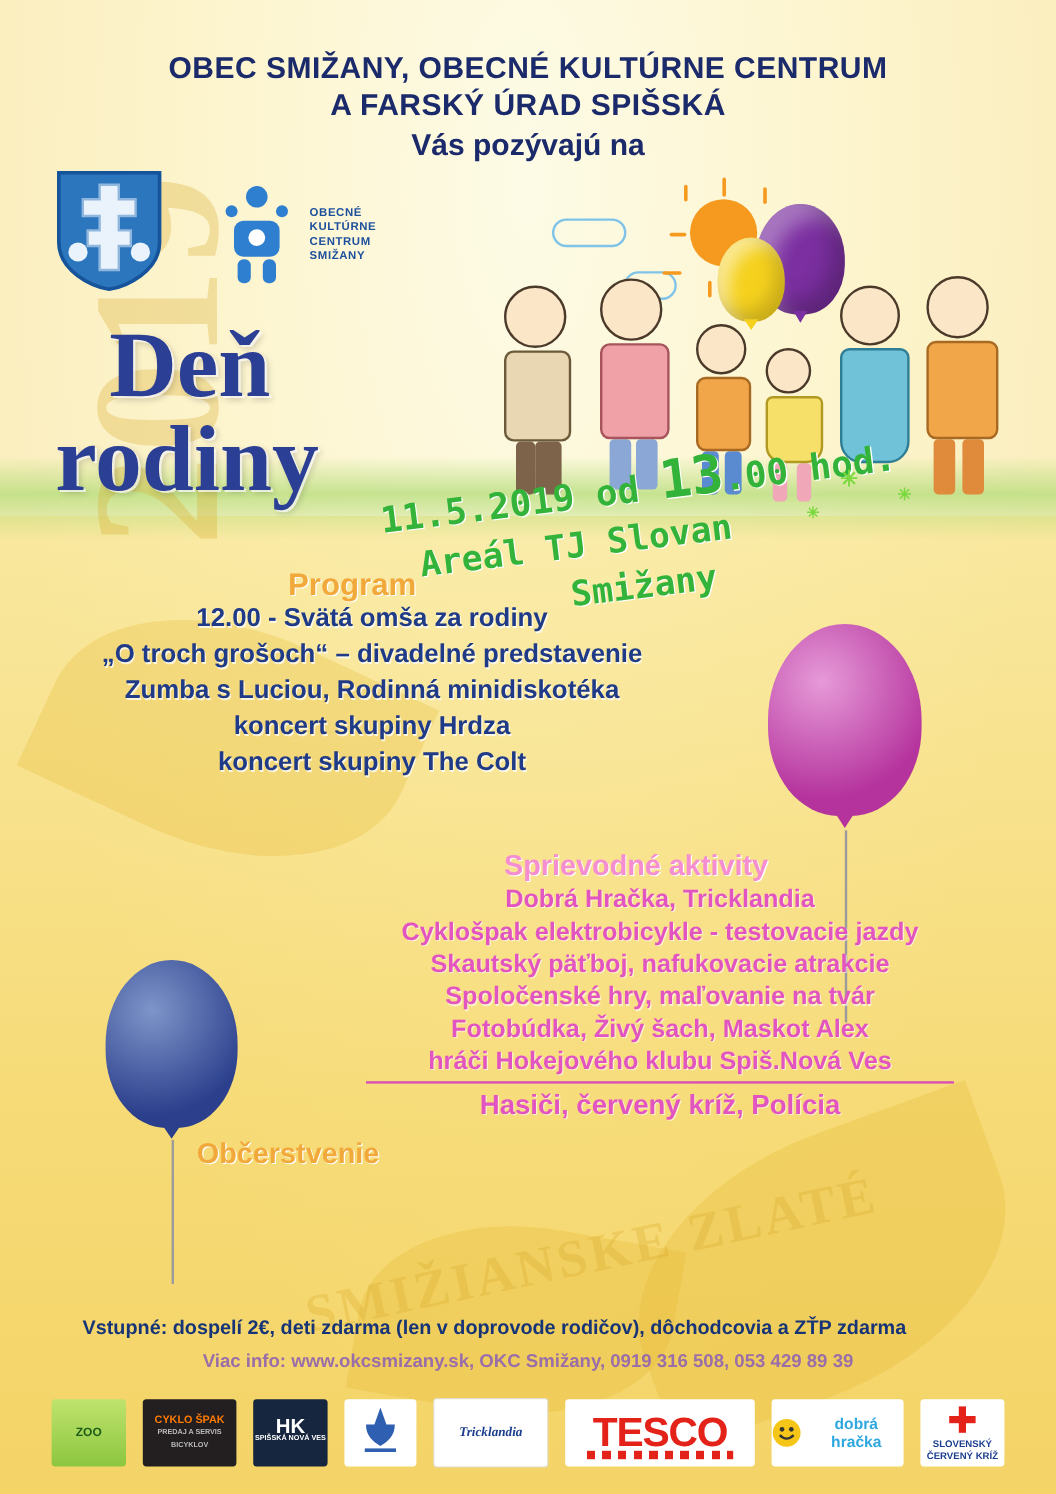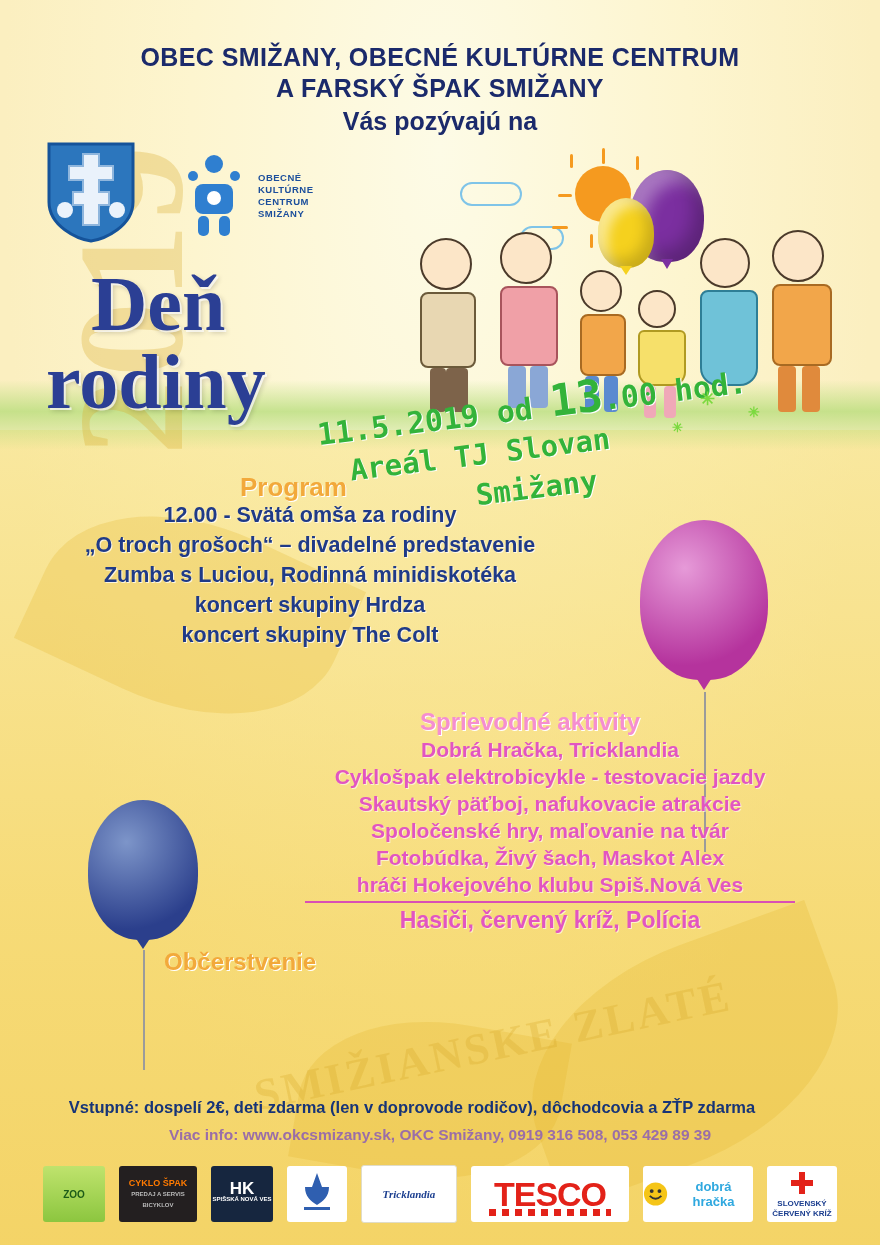--- a/index.html
+++ b/index.html
@@ -303,21 +303,21 @@
   <div class="bg-green"></div>
 
   <div class="bg-leaf" style="left:40px; top:520px; width:300px; height:190px;"></div>
   <div class="bg-leaf" style="left:520px; top:950px; width:330px; height:210px; transform:rotate(-20deg);"></div>
   <div class="bg-leaf" style="left:300px; top:1020px; width:260px; height:160px; transform:rotate(10deg);"></div>
   <div class="bg-watermark" style="left:45px; top:455px; font-size:150px; transform:rotate(-90deg); transform-origin:left top;">2019</div>
   <div class="bg-watermark" style="left:250px; top:1020px; font-size:44px; transform:rotate(-12deg);">SMIŽIANSKE ZLATÉ</div>
 
   <div class="header">
     <div class="l1">OBEC SMIŽANY, OBECNÉ KULTÚRNE CENTRUM</div>
-    <div class="l2">A FARSKÝ ŠPAK SMIŽANY</div>
+    <div class="l2">A FARSKÝ ÚRAD SPIŠSKÁ</div>
     <div class="l3">Vás pozývajú na</div>
   </div>
 
   <div class="crest">
     <svg width="92" height="105" viewBox="0 0 92 105">
       <path d="M4 4 H88 V62 C88 86 60 99 46 101 C32 99 4 86 4 62 Z" fill="#2c76bd" stroke="#15539a" stroke-width="3"></path>
       <path d="M38 14 h16 v12 h14 v14 h-14 v12 h10 v13 h-10 v20 h-16 v-20 h-10 v-13 h10 v-12 h-14 v-14 h14 z" fill="#eaf2fb" stroke="#8fb6dd" stroke-width="2"></path>
       <circle cx="20" cy="70" r="8" fill="#eaf2fb"></circle>
       <circle cx="72" cy="70" r="8" fill="#eaf2fb"></circle>
     </svg>

